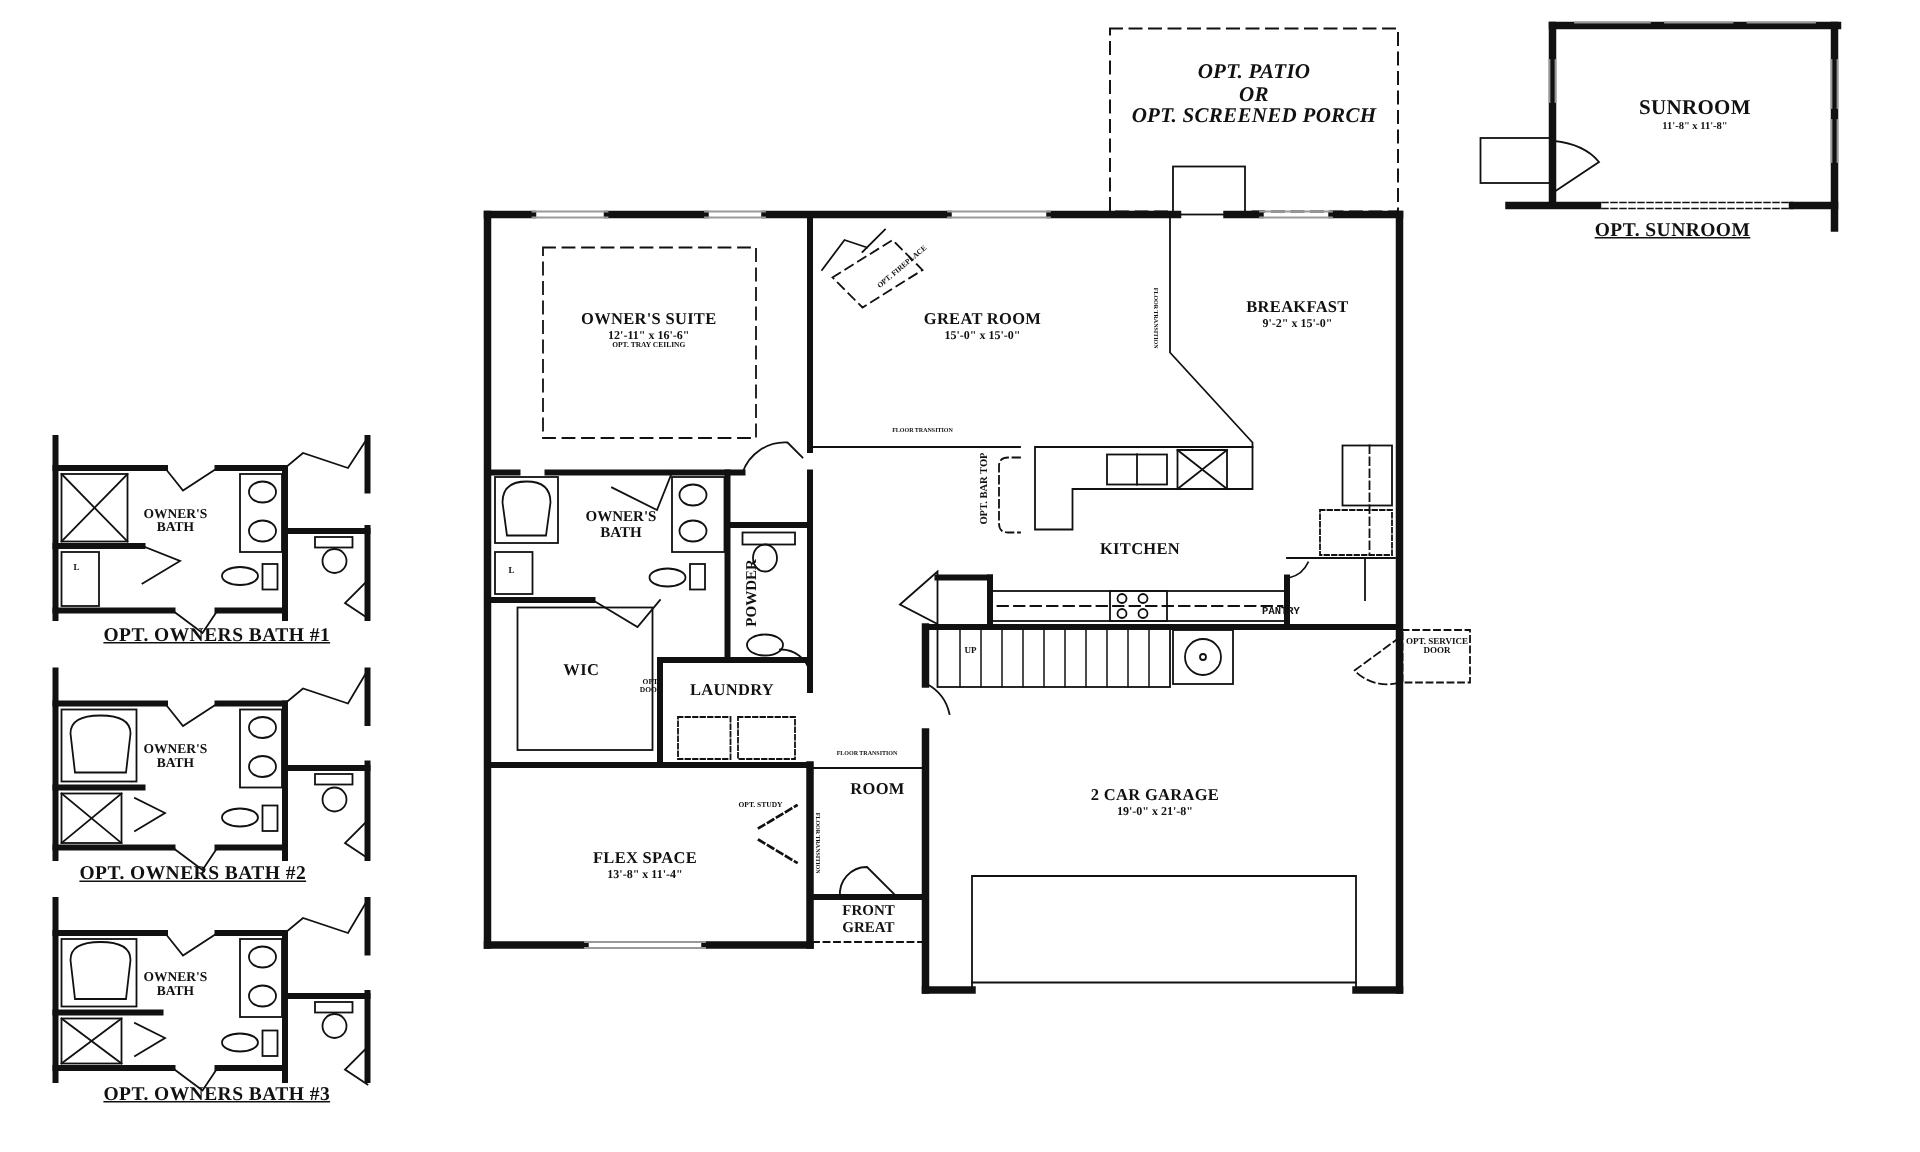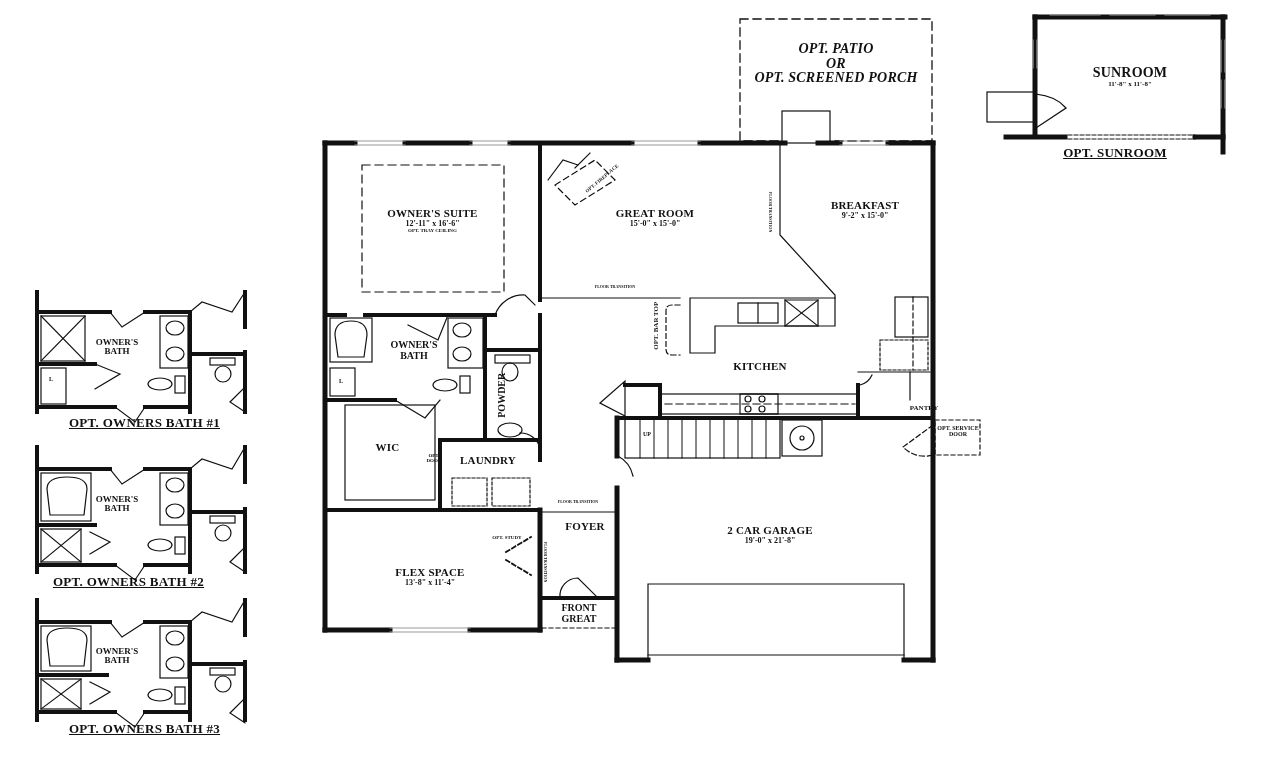--- a/index.html
+++ b/index.html
@@ -341,37 +341,37 @@
 
 <div class="lbl rot" style="left:740px;top:210px;width:60px;font-size:4px;transform:rotate(90deg);">FLOOR TRANSITION</div>
 <div class="lbl" style="left:585px;top:285px;width:60px;font-size:4px;white-space:normal;">FLOOR TRANSITION</div>
 <div class="lbl" style="left:548px;top:500px;width:60px;font-size:4px;white-space:normal;">FLOOR TRANSITION</div>
 <div class="lbl rot" style="left:520px;top:560px;width:50px;font-size:4px;transform:rotate(90deg);">FLOOR TRANSITION</div>
 
 <div class="lbl rot" style="left:627px;top:322px;width:60px;font-size:7px;transform:rotate(-90deg);">OPT. BAR TOP</div>
 
 <div class="lbl big" style="left:725px;top:361px;width:70px;">KITCHEN</div>
 
-<div class="lbl" style="left:894px;top:405px;width:60px;font-size:7px;">PANTRY</div>
+<div class="lbl" style="left:824px;top:405px;width:60px;font-size:7px;font-family:Liberation Mono, monospace;">PANTRY</div>
 
 <div class="lbl" style="left:937px;top:425px;width:42px;font-size:6px;white-space:normal;">OPT. SERVICE DOOR</div>
 
 <div class="lbl" style="left:378px;top:340px;width:72px;font-size:10px;white-space:normal;">OWNER'S BATH</div>
 <div class="lbl" style="left:336px;top:378px;width:10px;font-size:6px;">L</div>
 
 <div class="lbl rot" style="left:472px;top:390px;width:60px;font-size:10px;transform:rotate(-90deg);">POWDER</div>
 
 <div class="lbl big" style="left:365px;top:442px;width:45px;">WIC</div>
 <div class="lbl" style="left:422px;top:453px;width:24px;font-size:5px;white-space:normal;">OPT. DOOR</div>
 
 <div class="lbl big" style="left:448px;top:443px;width:80px;margin-top:12px;">LAUNDRY</div>
 
 <div class="lbl" style="left:640px;top:431px;width:14px;font-size:6px;">UP</div>
 
-<div class="lbl big" style="left:555px;top:521px;width:60px;">FOYER</div>
+<div class="lbl big" style="left:555px;top:521px;width:60px;">ROOM</div>
 
 <div class="lbl" style="left:482px;top:535px;width:50px;font-size:5px;">OPT. STUDY</div>
 
 <div class="lbl" style="left:375px;top:567px;width:110px;">
   <span class="big" style="display:block">FLEX SPACE</span>
   <span class="dim">13'-8" x 11'-4"</span>
 </div>
 
 <div class="lbl" style="left:548px;top:603px;width:62px;font-size:10px;white-space:normal;">FRONT GREAT</div>
 

